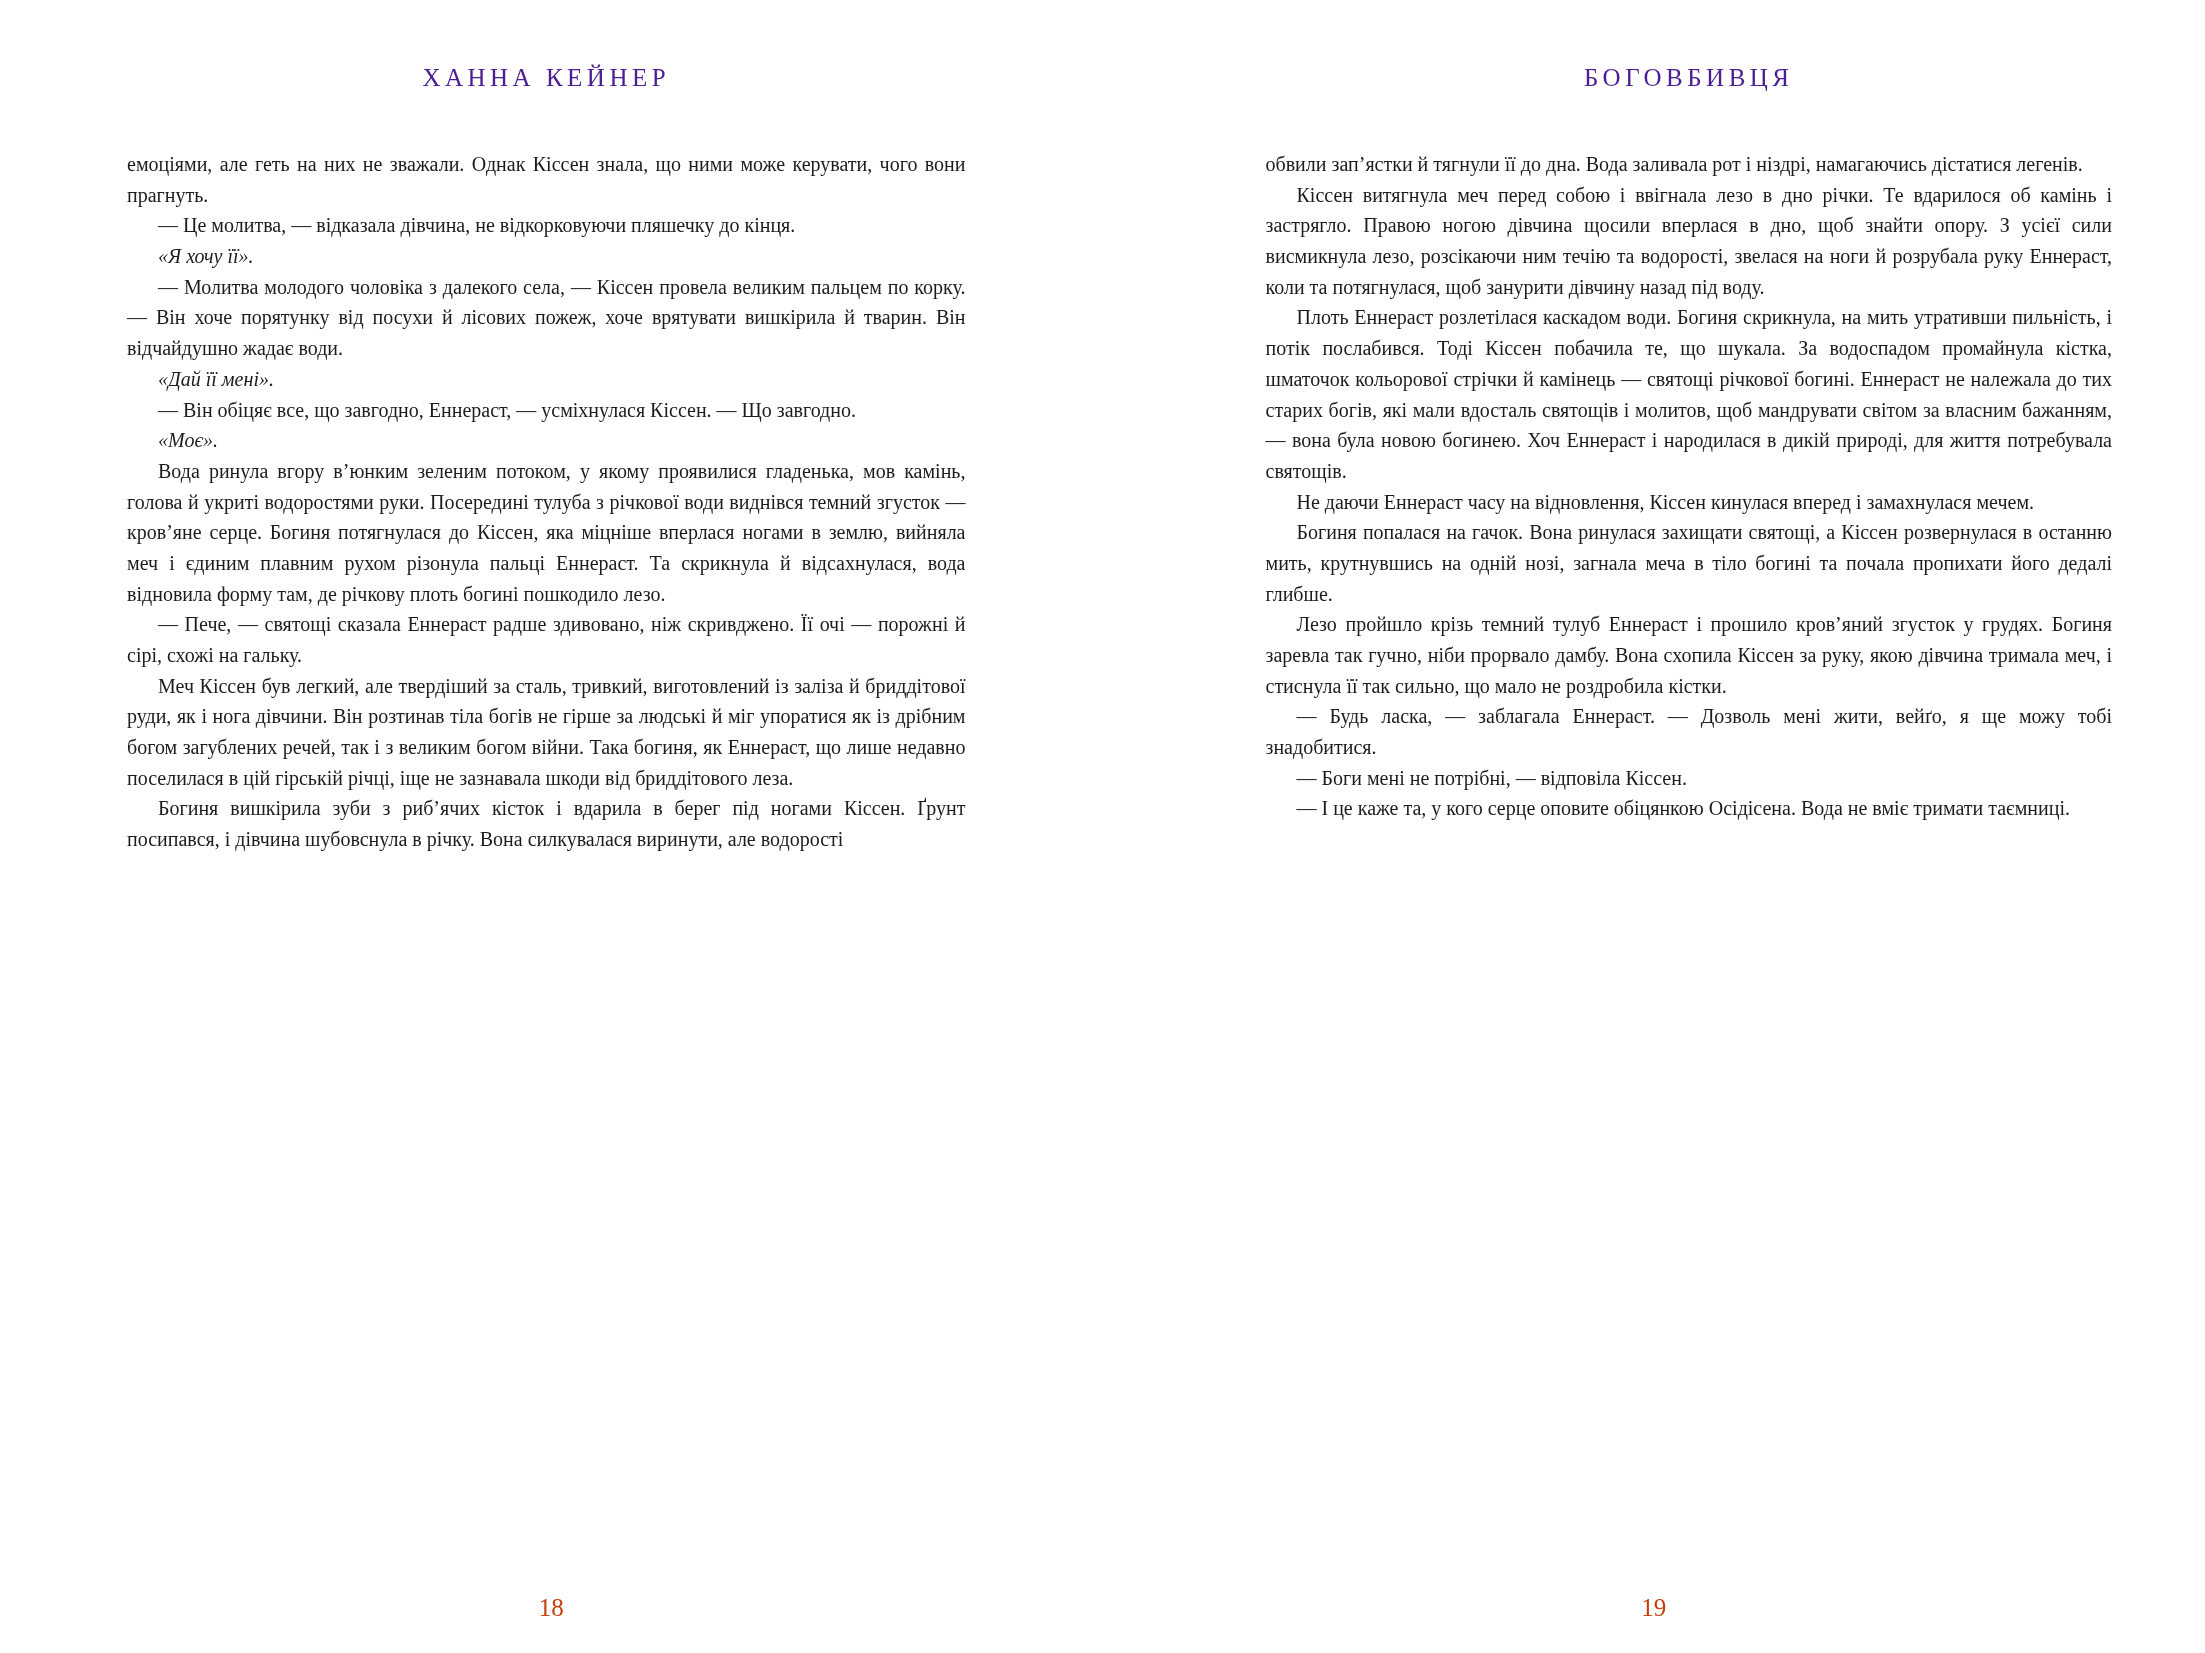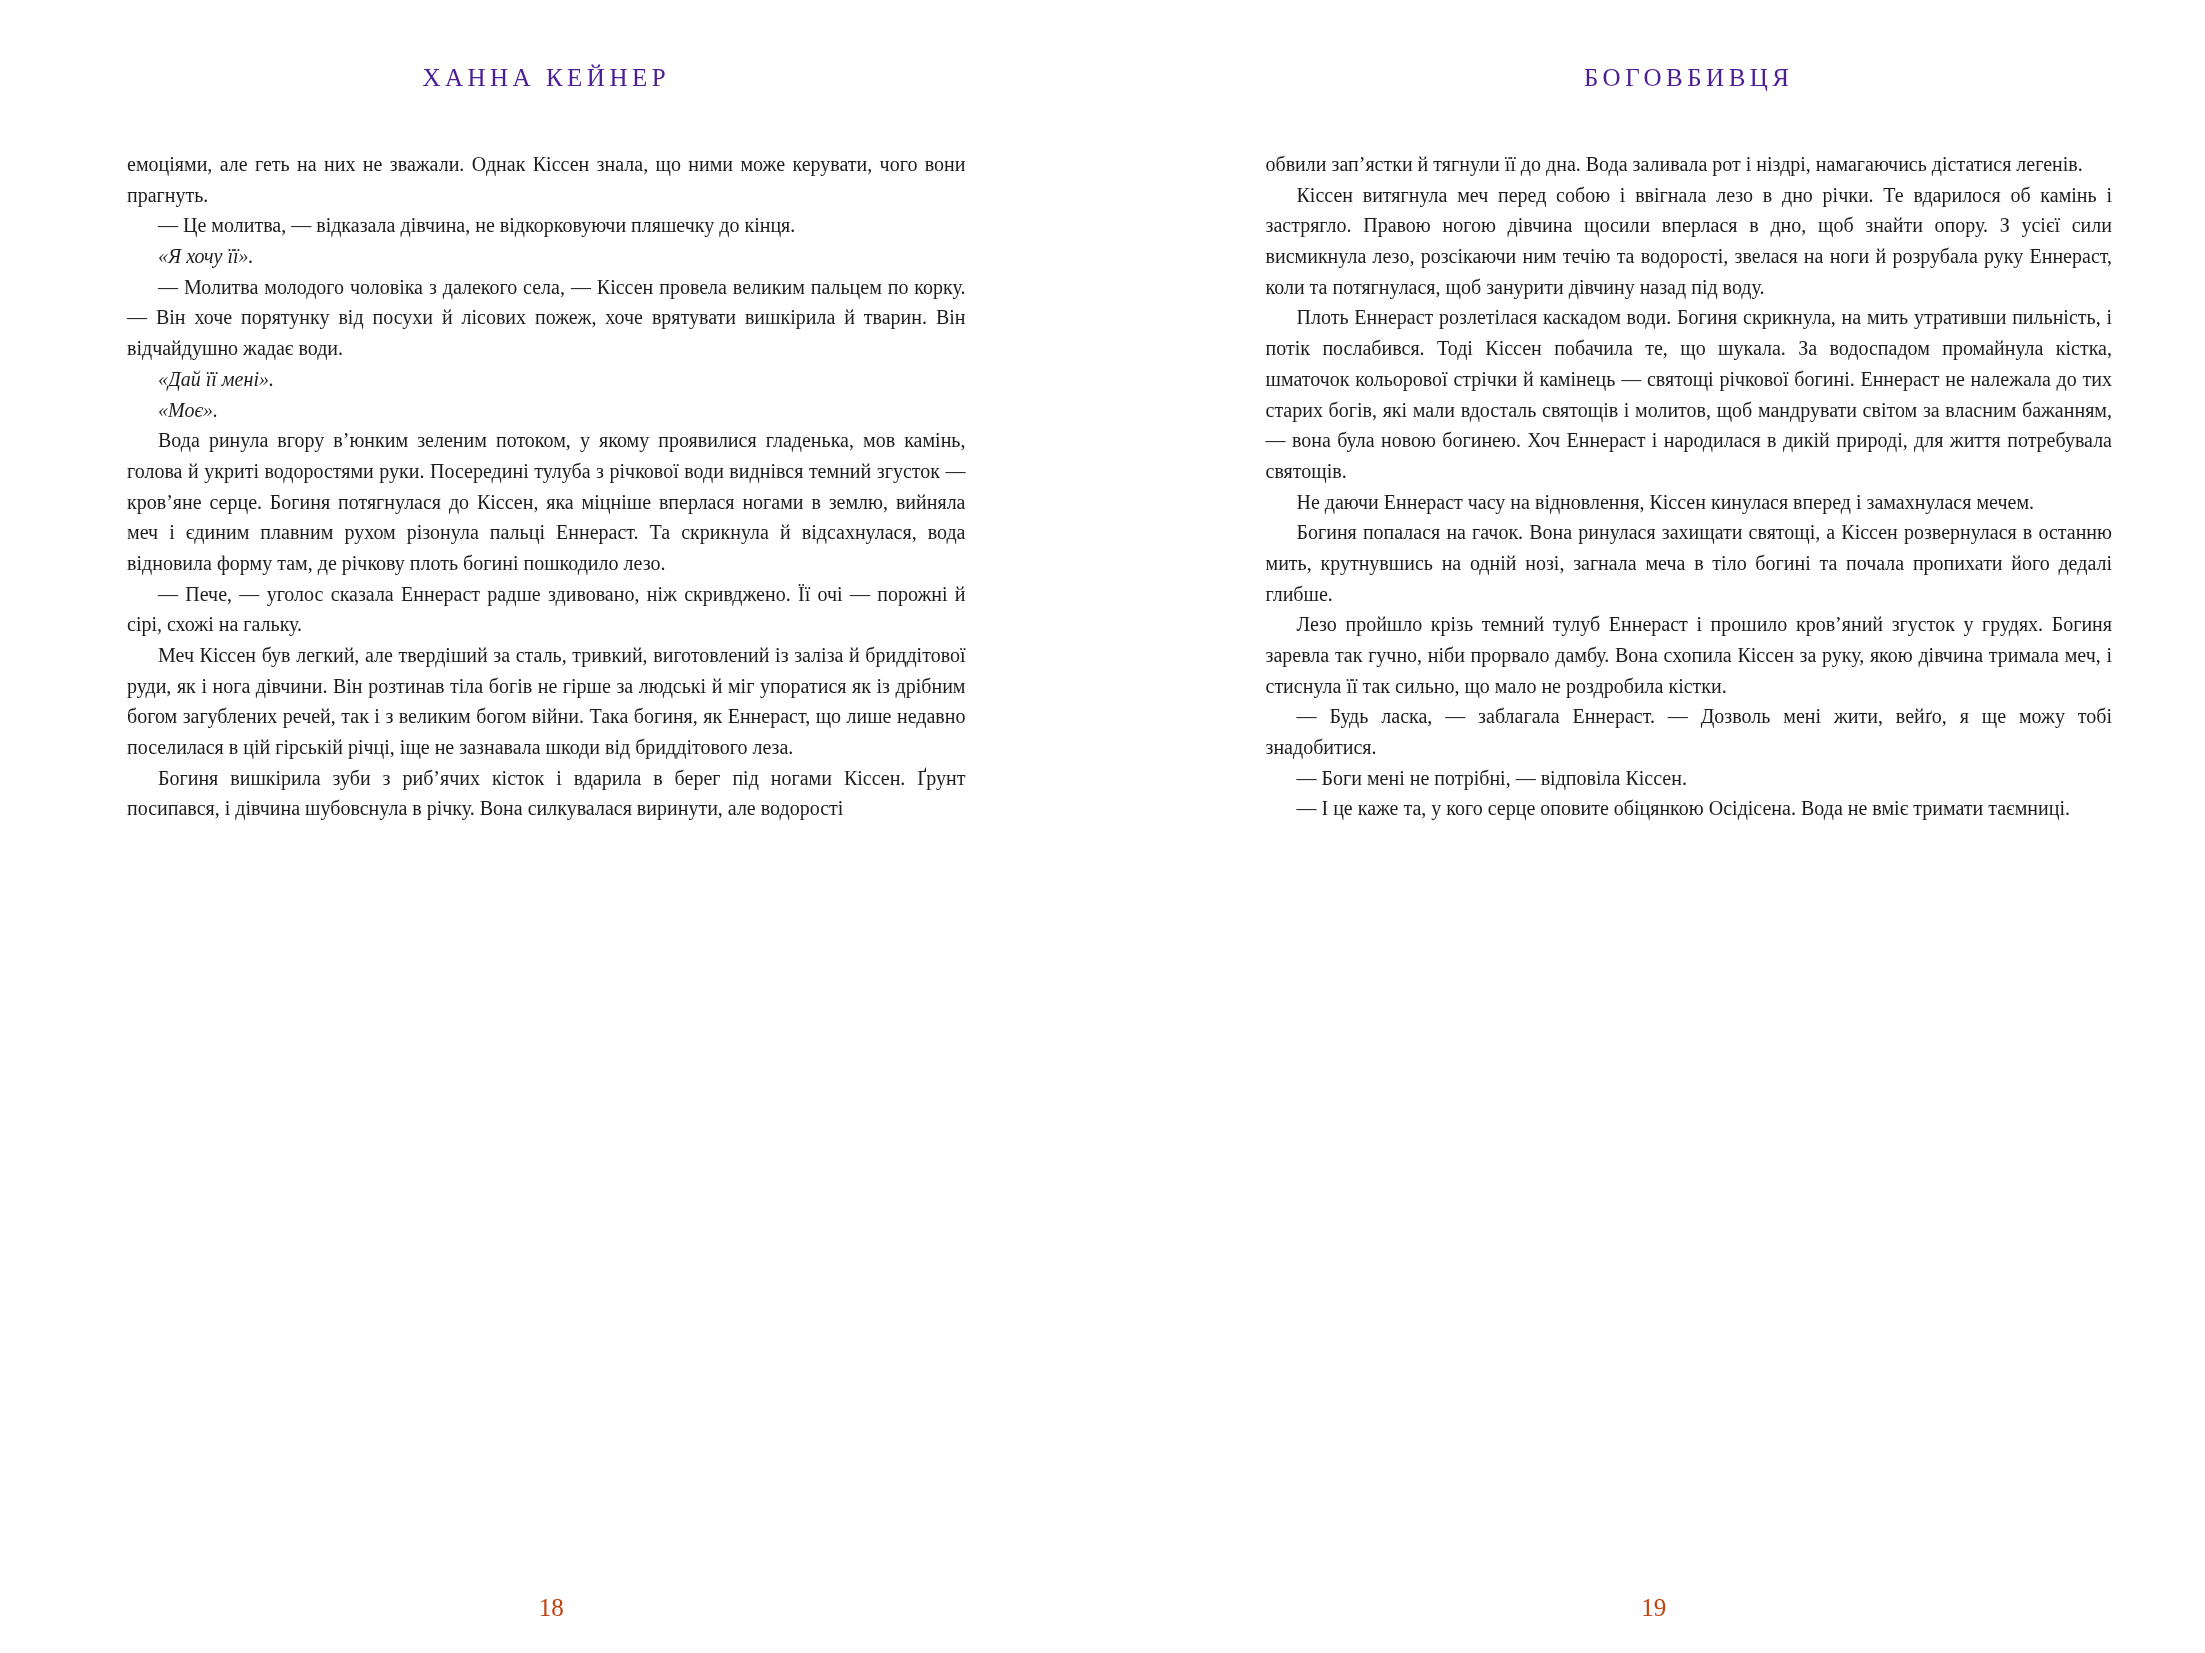--- a/index.html
+++ b/index.html
@@ -63,23 +63,24 @@
 <div class="spread">
 
   <div class="page left">
     <div class="running-head">ХАННА КЕЙНЕР</div>
     <div class="page-text">
         <p class="para">емоціями, але геть на них не зважали. Однак Кіссен знала, що ними може керувати, чого вони прагнуть.</p>
         <p class="para indent">— Це молитва, — відказала дівчина, не відкорковуючи пляшечку до кінця.</p>
         <p class="para indent italic">«Я хочу її».</p>
         <p class="para indent">— Молитва молодого чоловіка з далекого села, — Кіссен провела великим пальцем по корку. — Він хоче порятунку від посухи й лісових пожеж, хоче врятувати вишкірила й тварин. Він відчайдушно жадає води.</p>
         <p class="para indent italic">«Дай її мені».</p>
+        <p class="para indent">— Він обіцяє все, що завгодно, Еннераст, — усміхнулася Кіссен. — Що завгодно.</p>
         <p class="para indent italic">«Моє».</p>
         <p class="para indent">Вода ринула вгору в’юнким зеленим потоком, у якому проявилися гладенька, мов камінь, голова й укриті водоростями руки. Посередині тулуба з річкової води виднівся темний згусток — кров’яне серце. Богиня потягнулася до Кіссен, яка міцніше вперлася ногами в землю, вийняла меч і єдиним плавним рухом різонула пальці Еннераст. Та скрикнула й відсахнулася, вода відновила форму там, де річкову плоть богині пошкодило лезо.</p>
-        <p class="para indent">— Пече, — уголос сказала Еннераст радше здивовано, ніж скривджено. Її очі — порожні й сірі, схожі на гальку.</p>
+        <p class="para indent">— Пече, — святощі сказала Еннераст радше здивовано, ніж скривджено. Її очі — порожні й сірі, схожі на гальку.</p>
         <p class="para indent">Меч Кіссен був легкий, але твердіший за сталь, тривкий, виготовлений із заліза й бриддітової руди, як і нога дівчини. Він розтинав тіла богів не гірше за людські й міг упоратися як із дрібним богом загублених речей, так і з великим богом війни. Така богиня, як Еннераст, що лише недавно поселилася в цій гірській річці, іще не зазнавала шкоди від бриддітового леза.</p>
         <p class="para indent">Богиня вишкірила зуби з риб’ячих кісток і вдарила в берег під ногами Кіссен. Ґрунт посипався, і дівчина шубовснула в річку. Вона силкувалася виринути, але водорості</p>
       </div>
     <div class="page-number">18</div>
   </div>
 
   <div class="page right">
     <div class="running-head">БОГОВБИВЦЯ</div>
     <div class="page-text">
         <p class="para">обвили зап’ястки й тягнули її до дна. Вода заливала рот і ніздрі, намагаючись дістатися легенів.</p>

